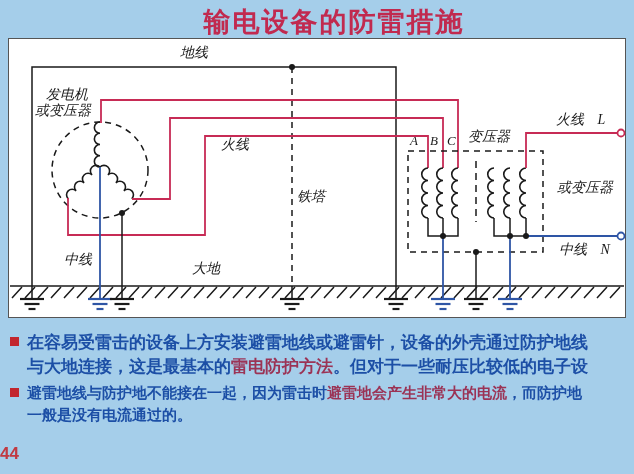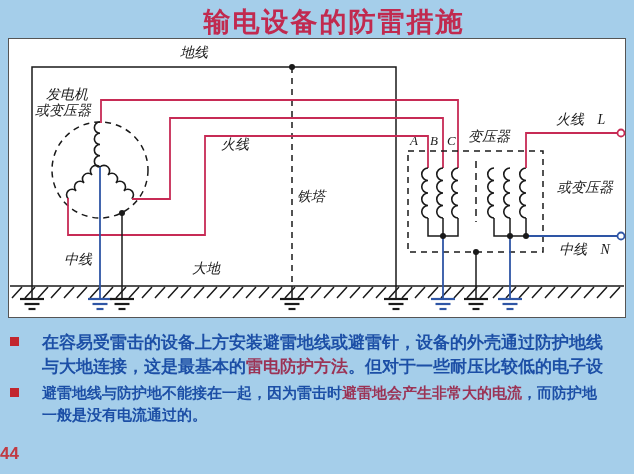--- a/index.html
+++ b/index.html
@@ -33,21 +33,21 @@
   .terminal-blue{fill:#fff;stroke:var(--wire-blue);stroke-width:1.8;}
   .gnd-k{stroke:var(--wire-black);stroke-width:2.2;}
   .gnd-b{stroke:var(--wire-blue);stroke-width:2.2;}
   .diagram-label{
     position:absolute;font-family:"Liberation Serif",serif;
     font-size:14px;color:#1a1a1a;white-space:nowrap;font-style:italic;
   }
   .phase-label{font-size:13px;}
   .wide{word-spacing:10px;}
   .notes{position:absolute;left:8px;top:331px;width:622px;}
-  .bullet-row{display:flex;align-items:flex-start;margin-bottom:3px;gap:15px;}
+  .bullet-row{display:flex;align-items:flex-start;margin-bottom:3px;}
   .bullet-marker{
     flex:0 0 auto;width:9px;height:9px;background:#C2262E;
     margin:6px 8px 0 2px;
   }
   .bullet-text{font-weight:bold;}
   .size-lg{font-size:17px;line-height:24px;}
   .size-sm{font-size:15px;line-height:22px;}
   .txt-blue{color:var(--text-blue);}
   .em-red{color:var(--emphasis-red);}
   .page-number{

